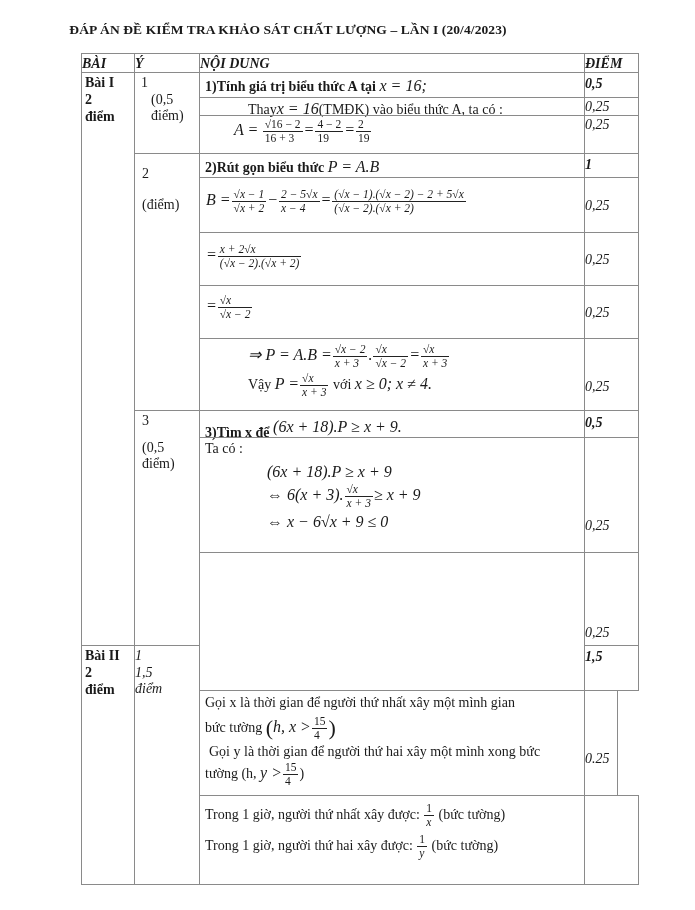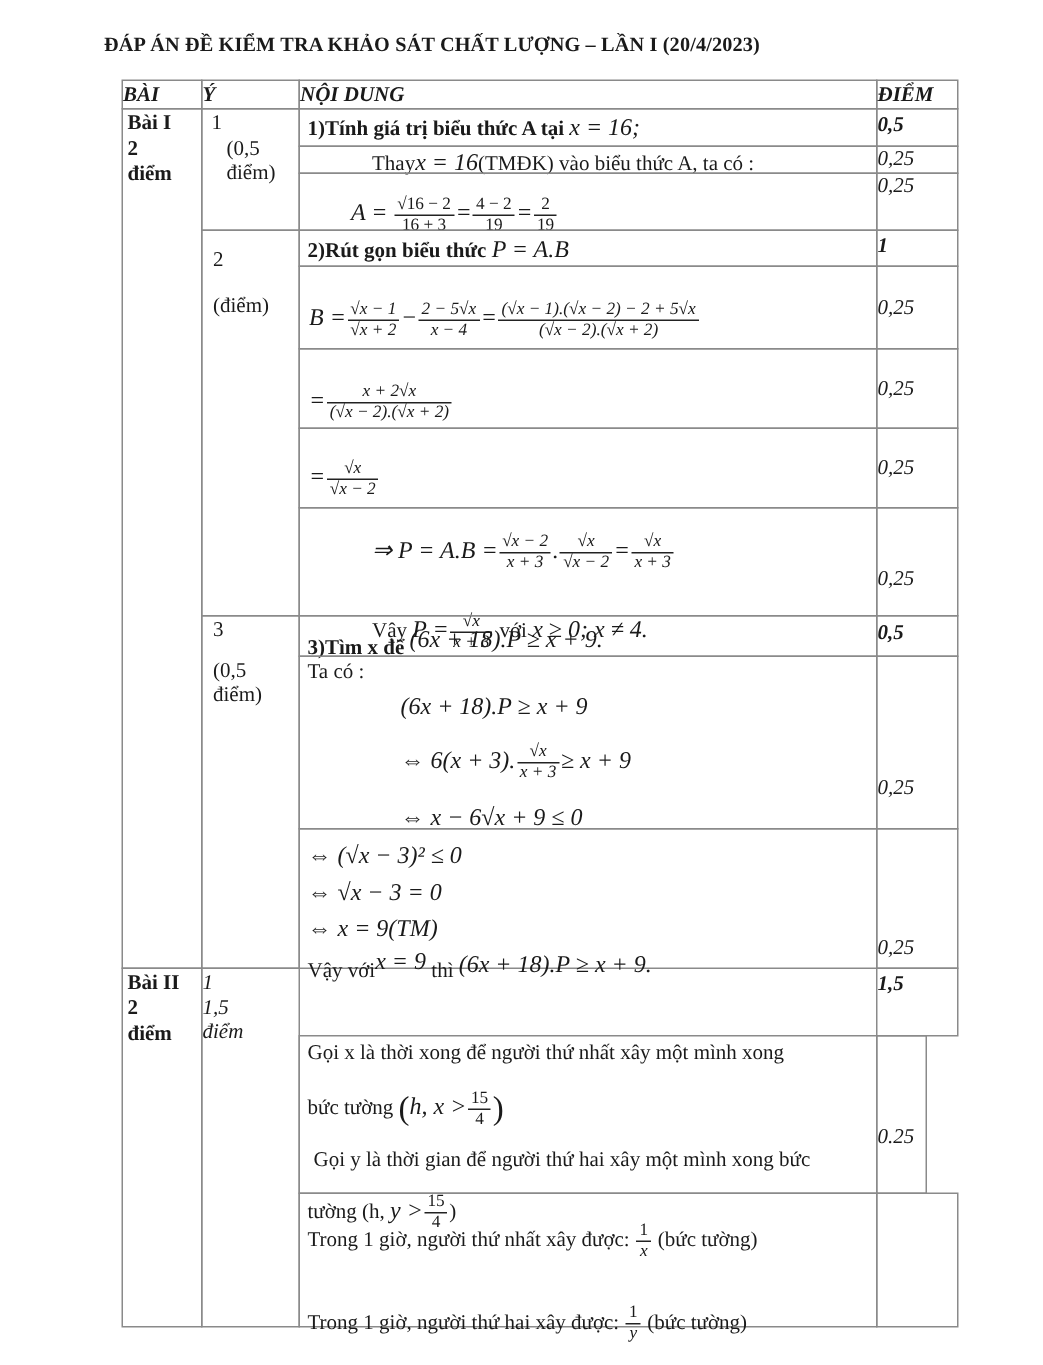--- a/index.html
+++ b/index.html
@@ -3,21 +3,21 @@
 <meta charset="utf-8">
 <style>
   html,body{margin:0;padding:0;background:#fff;}
   body{width:695px;height:910px;position:relative;font-family:"Liberation Serif","DejaVu Serif",serif;color:#1a1a1a;overflow:hidden;}
   .title{position:absolute;top:22px;left:0;width:576px;text-align:center;font-weight:bold;font-size:13.5px;letter-spacing:0.1px;}
   .tbl{position:absolute;left:81px;top:53px;width:558px;height:832px;}
   .cell{position:absolute;box-sizing:border-box;border:1px solid #8a8a8a;font-size:14px;line-height:1.2;}
   .b{font-weight:bold;}
   .c{text-align:left;font-style:italic;}
   .m{font-style:italic;font-family:"Liberation Serif",serif;font-size:16px;}
-  .frac{display:inline-block;vertical-align:middle;text-align:center;font-size:11.5px;font-style:italic;margin:12px 1px;}
+  .frac{display:inline-block;vertical-align:middle;font-size:11.5px;font-style:italic;margin:0 1px;}
   .frac .n{display:block;border-bottom:1px solid #222;padding:0 2px;line-height:13px;}
   .frac .d{display:block;padding:0 2px;line-height:13px;}
   .up{font-style:normal;}
 </style>
 </head>
 <body>
 
 <div class="title">ĐÁP ÁN ĐỀ KIỂM TRA KHẢO SÁT CHẤT LƯỢNG – LẦN I (20/4/2023)</div>
 
 <div class="tbl">
@@ -109,34 +109,24 @@
 
   <div class="cell" style="left:118px;top:384px;width:386px;height:116px;padding:3px 5px;">
     <div>Ta có :</div>
     <div style="padding-left:62px;margin-top:4px;" class="m">(6x + 18).P ≥ x + 9</div>
     <div style="padding-left:62px;margin-top:2px;">
       <span class="m">⇔ 6(x + 3).</span><span class="frac"><span class="n">√x</span><span class="d">x + 3</span></span><span class="m">≥ x + 9</span>
     </div>
     <div style="padding-left:62px;margin-top:2px;" class="m">⇔ x − 6√x + 9 ≤ 0</div>
   </div>
 
-  <div class="cell" style="left:118px;top:499px;width:386px;height:94px;padding:8px 5px 0;">
-    <div class="m">⇔ (√x − 3)² ≤ 0</div>
-    <div class="m" style="margin-top:6px;">⇔ √x − 3 = 0</div>
-    <div class="m" style="margin-top:5px;">⇔ x = 9(TM)</div>
-    <div style="margin-top:2px;">
-      <span>Vậy với</span><span class="m" style="vertical-align:5px;">x = 9</span>
-      <span>thì</span>
-      <span class="m" style="vertical-align:3px;">(6x + 18).P ≥ x + 9.</span>
-    </div>
-  </div>
 
 
   <div class="cell" style="left:118px;top:637px;width:386px;height:106px;padding:3px 5px;line-height:1.3;">
-    <div>Gọi x là thời xong để người thứ nhất xây một mình xong</div>
+    <div>Gọi x là thời gian để người thứ nhất xây một mình gian</div>
     <div style="margin-top:2px;">
       <span>bức tường</span>
       <span style="font-size:22px;vertical-align:middle;">(</span><span class="m">h, x &gt;</span><span class="frac"><span class="n up">15</span><span class="d up">4</span></span><span style="font-size:22px;vertical-align:middle;">)</span>
     </div>
     <div style="padding-left:4px;">Gọi y là thời gian để người thứ hai xây một mình xong bức</div>
     <div>
       <span>tường (h,</span>
       <span class="m">y &gt;</span><span class="frac"><span class="n up">15</span><span class="d up">4</span></span><span>)</span>
     </div>
   </div>

